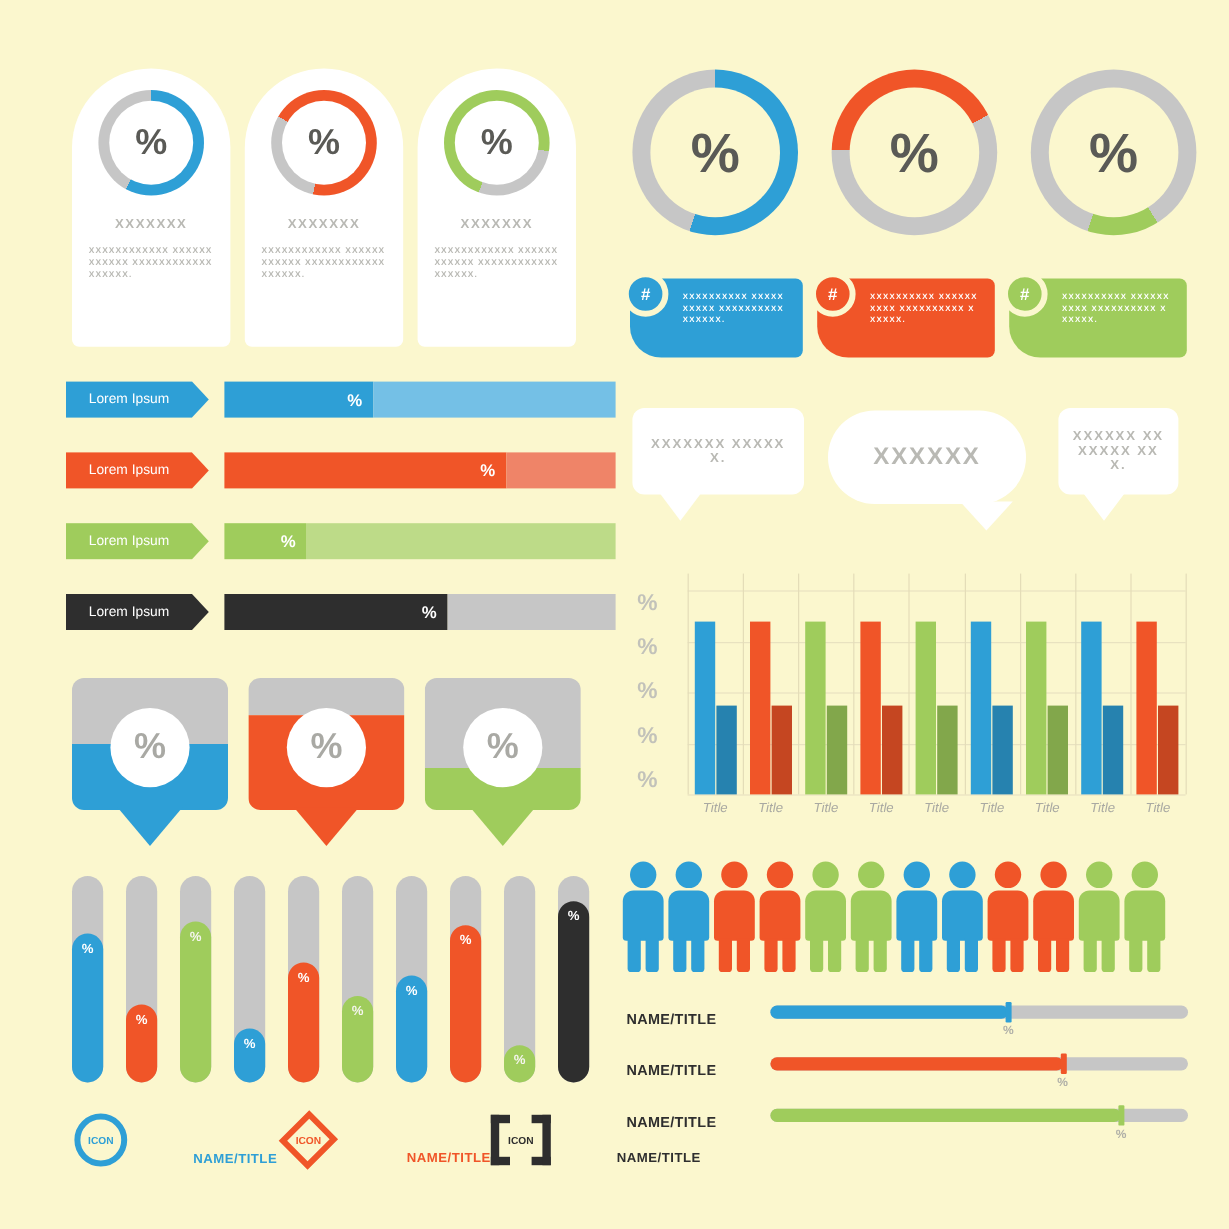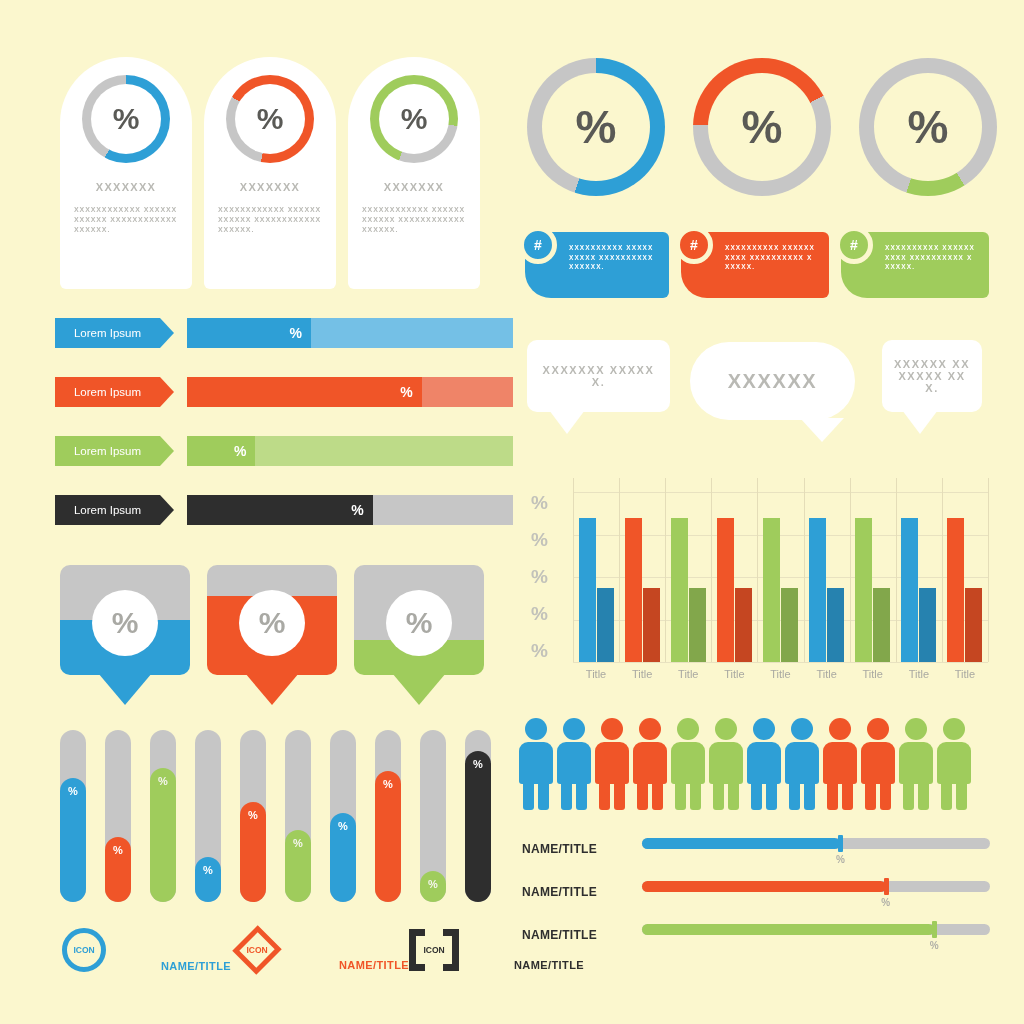--- a/index.html
+++ b/index.html
@@ -133,21 +133,21 @@
   .chart .ylabels span { font-size: 19px; font-weight: 700; color: #c2c2ba; text-align: right; }
   .chart .plot { position: absolute; left: 55px; top: 0; right: 0; height: 184px; }
   .chart .gridv { position: absolute; top: 0; bottom: 0; width: 1px; background: #e4ddb8; }
   .chart .gridh { position: absolute; left: 0; right: 0; height: 1px; background: #e8e2c0; }
   .chart .bars { position: absolute; left: 0; right: 0; bottom: 0; height: 184px;
                  display: flex; align-items: flex-end; }
   .chart .grp { flex: 1; display: flex; align-items: flex-end; justify-content: center; gap: 1px; }
   .chart .bA { width: 17px; }
   .chart .bB { width: 17px; }
   .chart .xlabels { position: absolute; left: 55px; right: 0; top: 190px;
-                    display: flex; }
+                    display: flex; font-style: italic; }
   .chart .xlabels span { flex: 1; text-align: center; font-size: 11px; color: #a9a9a2; }
 
   
   .people { position: absolute; left: 518px; top: 718px; display: flex; gap: 2px; }
   .person { position: relative; width: 36px; height: 92px; }
   .person .head { position: absolute; top: 0; left: 50%; transform: translateX(-50%);
                   width: 22px; height: 22px; border-radius: 50%; }
   .person .body { position: absolute; top: 24px; left: 1px; width: 34px; height: 42px;
                   border-radius: 9px 9px 3px 3px; }
   .person .lleg { position: absolute; top: 64px; left: 5px; width: 11px; height: 28px;

